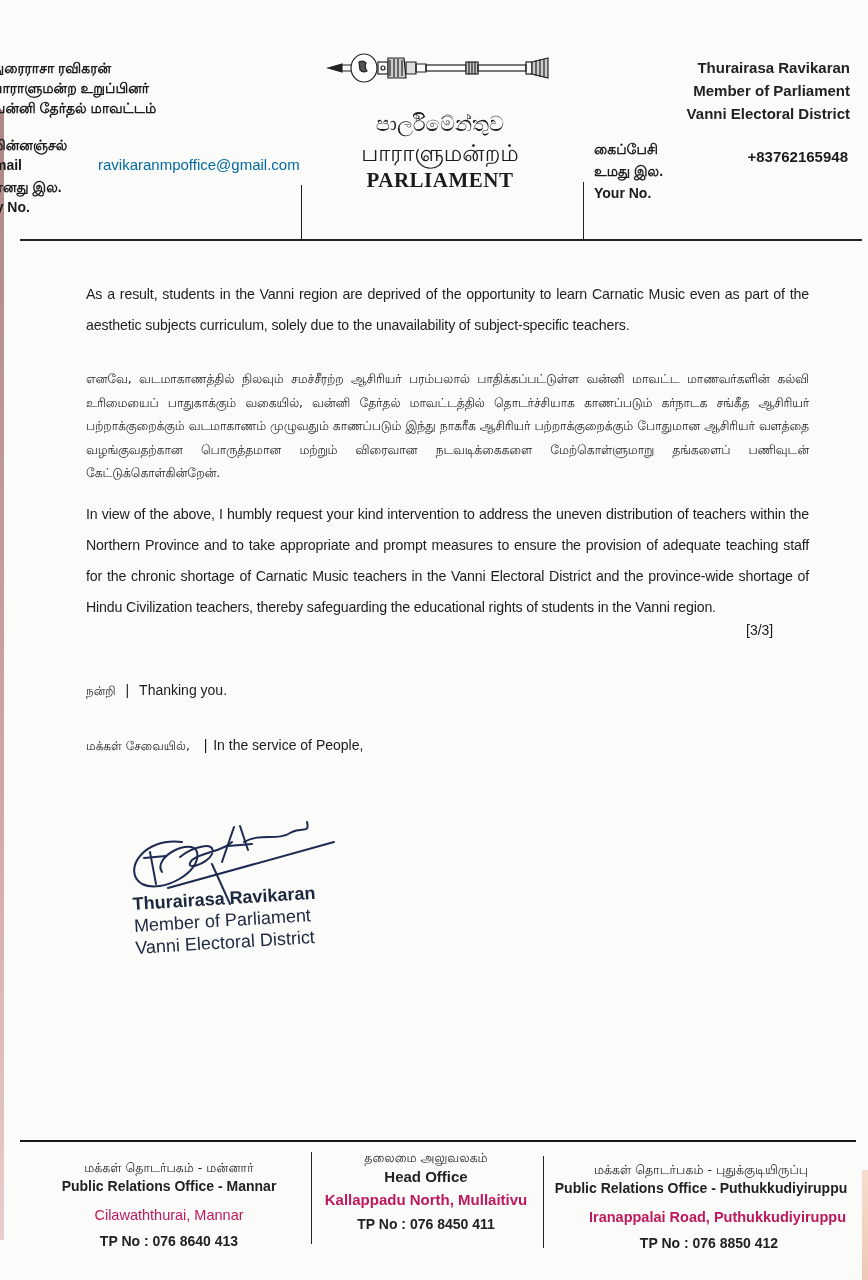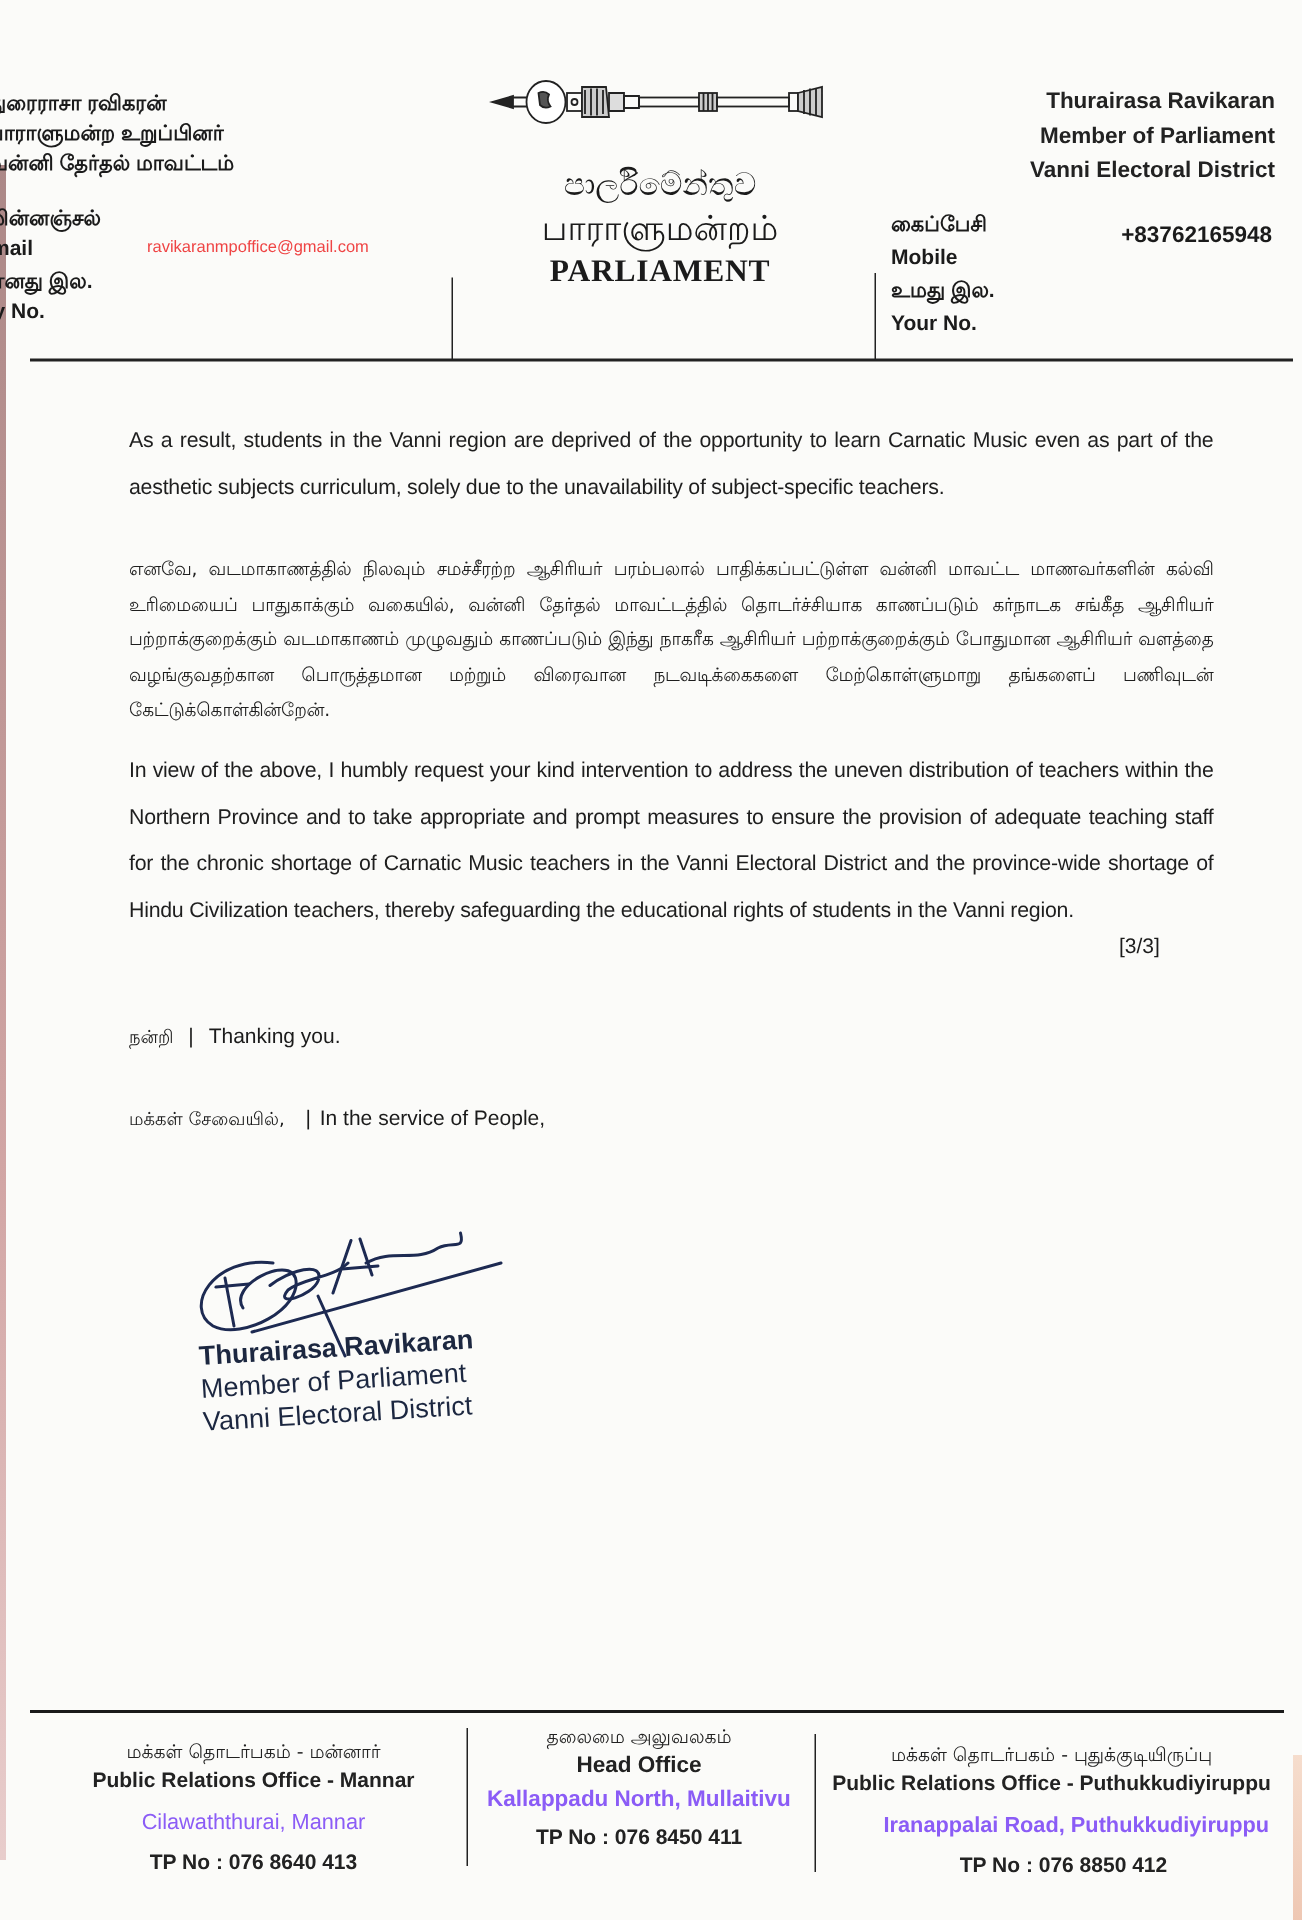--- a/index.html
+++ b/index.html
@@ -20,21 +20,21 @@
       position: absolute; right: 0; top: 1170px; width: 6px; height: 110px;
       background: linear-gradient(#f2c9b0, #e6a585);
       opacity: 0.6;
     }
     
     .hdr-left { position: absolute; left: 24px; top: 58px; font-size: 14px; font-weight: bold; line-height: 20px; }
     .hdr-left .ta { font-size: 14px; }
     .hdr-contact { position: absolute; left: 24px; top: 135px; font-size: 14px; font-weight: bold; line-height: 20px; }
     .hdr-contact .row { display: flex; }
     .hdr-contact .lbl { width: 76px; }
-    .hdr-contact .email { font-weight: normal; font-size: 11px; color: #ef4444; }
+    .hdr-contact .email { font-weight: normal; font-size: 15px; color: #0369a1; }
     .emblem-mace { position: absolute; left: 326px; top: 52px; width: 232px; height: 32px; }
     .emblem-text { position: absolute; left: 330px; top: 112px; width: 220px; text-align: center; }
     .emblem-text .si { font-size: 21px; line-height: 28px; font-family: Liberation Mono, monospace; }
     .emblem-text .ta { font-size: 23px; line-height: 26px; font-family: "DejaVu Sans", sans-serif; }
     .emblem-text .en { font-family: "Liberation Serif", "DejaVu Serif", serif; font-weight: bold; font-size: 21px; letter-spacing: 0.5px; line-height: 28px; }
     .hdr-right { position: absolute; right: 18px; top: 56px; text-align: right; font-size: 15px; font-weight: bold; line-height: 23px; color: #222; }
     .hdr-right-contact { position: absolute; left: 594px; top: 138px; width: 260px; font-size: 14px; font-weight: bold; line-height: 22px; }
     .hdr-right-contact .phone { position: absolute; right: 6px; top: 8px; font-size: 15px; }
     .vline { position: absolute; width: 1px; background: #222; }
     .hline { position: absolute; height: 2px; background: #222; }
@@ -48,21 +48,21 @@
 
     
     .signature { position: absolute; left: 122px; top: 812px; width: 230px; height: 95px; }
     .sig-block { position: absolute; left: 132px; top: 893px; transform: rotate(-3.5deg); transform-origin: left top; font-size: 18px; line-height: 22px; color: #1c2740; }
     .sig-block .name { font-weight: bold; }
 
     
     .footer-line { position: absolute; left: 20px; top: 1140px; width: 836px; height: 2px; background: #1a1a1a; }
     .fcol { position: absolute; text-align: center; font-size: 14px; font-weight: bold; line-height: 19px; color: #222; }
     .fcol .ta { font-family: "DejaVu Sans", sans-serif; font-weight: normal; font-size: 12.5px; }
-    .fcol .addr { font-weight: normal; font-size: 14.5px; margin-top: 10px; color: #8b5cf6; }
+    .fcol .addr { font-weight: normal; font-size: 14.5px; margin-top: 10px; color: #be185d; }
     .fcol .tp { font-weight: bold; font-size: 14px; margin-top: 7px; }
     .fcol .h { font-size: 15px; }
     .fcol.mid .addr { margin-top: 4px; font-weight: bold; font-size: 15px; }
     .fcol.mid .tp { margin-top: 6px; }
   </style>
 </head>
 <body>
 
 <div class="page">
   <div class="left-edge"></div>
@@ -115,21 +115,20 @@
   </div>
 
   <div class="hdr-right">
     <div>Thurairasa Ravikaran</div>
     <div>Member of Parliament</div>
     <div>Vanni Electoral District</div>
   </div>
 
   <div class="hdr-right-contact">
     <div>கைப்பேசி</div>
-    <div>Mobile</div>
     <div>உமது இல.</div>
     <div>Your No.</div>
     <span class="phone">+83762165948</span>
   </div>
 
   <div class="vline" style="left:583px;top:182px;height:58px;"></div>
   <div class="hline" style="left:20px;top:239px;width:842px;"></div>
 
   <div class="para-en" style="top:279px;">As a result, students in the Vanni region are deprived of the opportunity to learn Carnatic Music even as part of the aesthetic subjects curriculum, solely due to the unavailability of subject-specific teachers.</div>
 

